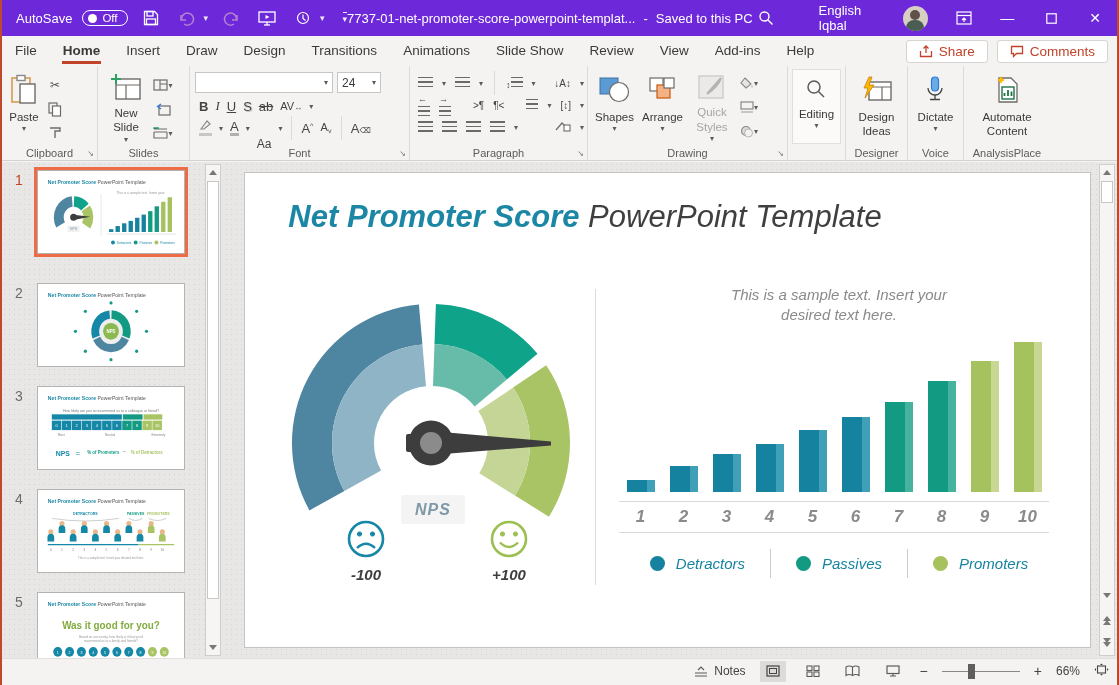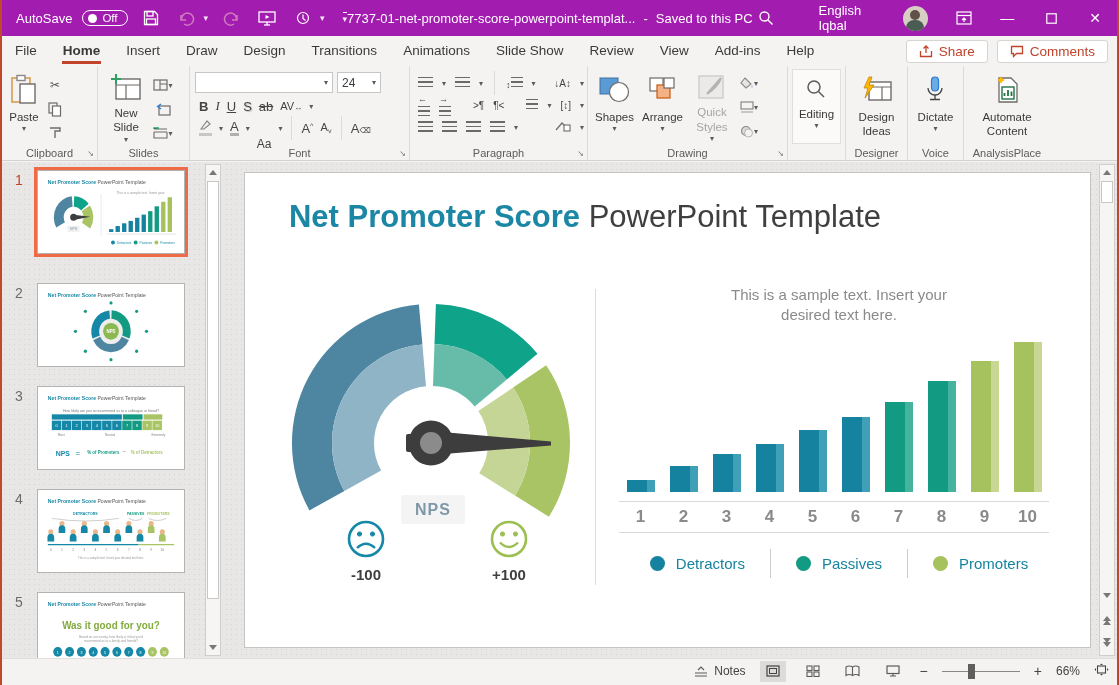--- a/index.html
+++ b/index.html
@@ -1,20 +1,20 @@
 <!DOCTYPE html>
 <html><head>
 <meta charset="utf-8">
 <style>
   * { margin:0; padding:0; box-sizing:border-box; }
   html,body { width:1119px; height:685px; background:#fff; font-family:"Liberation Sans",sans-serif; overflow:hidden; }
   .window { position:relative; width:1119px; height:685px; border-left:2px solid #c0492c; border-right:2px solid #c0492c; background:#f4f3f2; }
 
   
-  .titlebar { position:absolute; left:0; top:0; right:0; height:36px; background:#a21caf; display:flex; align-items:center; color:#fff; font-size:13px; }
+  .titlebar { position:absolute; left:0; top:0; right:0; height:36px; background:#6d28d9; display:flex; align-items:center; color:#fff; font-size:13px; }
   .tb-left { display:flex; align-items:center; gap:10px; padding-left:14px; }
   .autosave-pill { display:flex; align-items:center; gap:5px; border:1px solid #fff; border-radius:9px; padding:1px 9px 1px 5px; font-size:11.5px; }
   .autosave-dot { width:9px; height:9px; border-radius:50%; background:#fff; display:inline-block; }
   .tb-icon { width:26px; height:26px; display:flex; align-items:center; justify-content:center; }
   .tb-icon svg { display:block; }
   .dim { opacity:.5; }
   .tb-chev { font-size:9px; opacity:.9; margin-left:-6px; }
   .tb-center { flex:1; text-align:center; white-space:nowrap; font-size:13px; }
   .tb-center .sep { margin:0 8px; }
   .tb-right { display:flex; align-items:center; gap:0; height:100%; }
@@ -60,21 +60,21 @@
   .thumb-num.sel { color:#c0432a; }
   .thumb-item svg { display:block; width:100%; height:100%; }
 
   .vscroll { position:absolute; top:2px; bottom:2px; width:16px; background:#f6f5f4; border:1px solid #d0cecc; }
   .vscroll .arrow { position:absolute; left:0; right:0; height:15px; display:flex; align-items:center; justify-content:center; }
   .tri-up { width:0; height:0; border-left:4px solid transparent; border-right:4px solid transparent; border-bottom:5px solid #7a7876; }
   .tri-down { width:0; height:0; border-left:4px solid transparent; border-right:4px solid transparent; border-top:5px solid #7a7876; }
   .vthumb { position:absolute; left:1px; right:1px; background:#fff; border:1px solid #c8c6c4; }
 
   .canvas { flex:1; position:relative; }
-  .slide { position:absolute; left:20px; top:10px; width:847px; height:476px; background:#fff; border:1px solid #c6c4c2; }
+  .slide { position:absolute; left:20px; top:10px; width:847px; height:476px; background:#fff; border:1px solid #c6c4c2;font-style:italic; }
 
   
   .slide-title { position:absolute; left:10px; top:26px; width:660px; text-align:center; font-size:31px; letter-spacing:0; }
   .slide-title .accent { color:#1b87a5; font-weight:bold; }
   .slide-title .rest { color:#3f3f3f; }
   .divider-v { position:absolute; left:350px; top:116px; height:296px; width:1px; background:#dcdcdc; }
 
   .right-panel { position:absolute; left:368px; top:112px; width:452px; }
   .sample-text { text-align:center; font-size:15px; color:#8a8a8a; line-height:1.35; }
   .chart { margin-top:14px; height:152px; display:flex; align-items:flex-end; padding-left:6px; }

